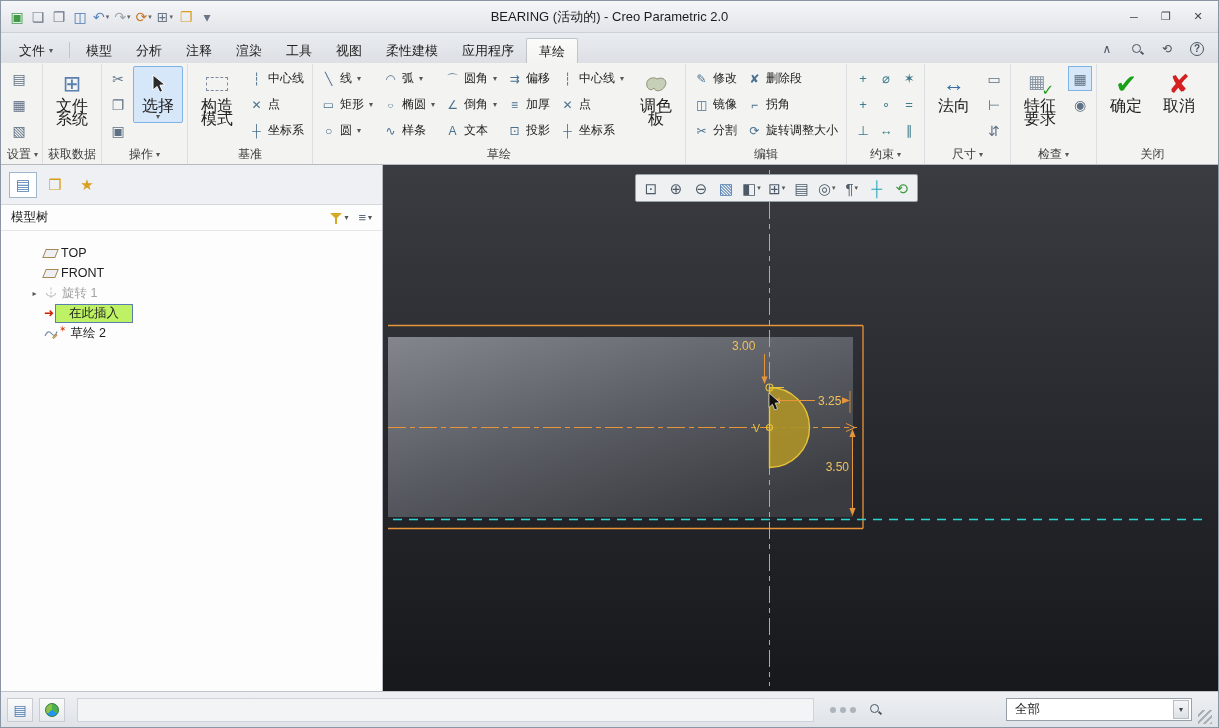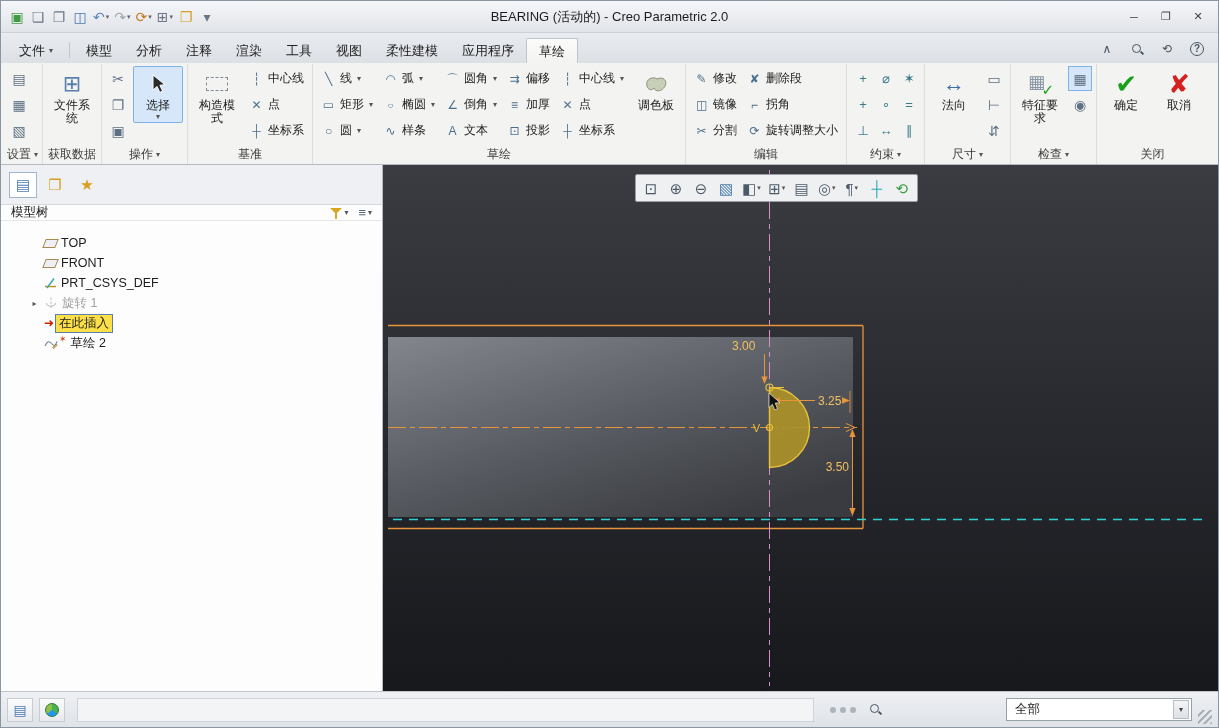--- a/index.html
+++ b/index.html
@@ -41,40 +41,40 @@
   .vstack{display:flex;flex-direction:column;gap:1px;}
   .iconbtn{width:24px;height:25px;border:1px solid transparent;background:none;display:flex;align-items:center;justify-content:center;cursor:default;}
   .iconbtn .gicon{font-size:14px;line-height:1;color:#5f7184;}
   .iconbtn.active{background:#d5e7f8;border-color:#7fb2e5;}
   .smallbtn{display:flex;align-items:center;height:25px;padding:0 3px;gap:4px;font-size:12px;color:#222;white-space:nowrap;border:1px solid transparent;background:none;cursor:default;}
   .smallbtn .sicon{width:15px;flex:none;text-align:center;font-size:12px;color:#49708e;line-height:1;}
   .smallbtn .sicon.squash{transform:scaleY(.65);display:inline-block;}
   .smallbtn.dropdown::after{content:"▾";font-size:8px;color:#555;margin-left:1px;}
   .bigbtn{width:50px;display:flex;flex-direction:column;align-items:center;gap:1px;padding:3px 1px 1px;border:1px solid transparent;border-radius:2px;background:none;cursor:default;}
   .bigbtn .bicon{height:28px;display:flex;align-items:center;justify-content:center;font-size:22px;color:#5a6a7c;line-height:1;}
-  .bigbtn .blabel{font-size:12px;line-height:13px;text-align:center;color:#222;max-width:36px;}
+  .bigbtn .blabel{font-size:16px;line-height:13px;text-align:center;color:#222;max-width:36px;}
   .bigbtn .bcaret{font-size:8px;color:#555;line-height:8px;}
   .bigbtn.active{background:#d5e7f8;border-color:#7fb2e5;}
   .grid-sketch{display:grid;grid-template-rows:repeat(3,26px);grid-auto-flow:column;column-gap:2px;}
   .grid-edit{display:grid;grid-template-rows:repeat(3,26px);grid-auto-flow:column;column-gap:2px;}
   .grid-constraints{display:grid;grid-template-columns:repeat(3,23px);grid-template-rows:repeat(3,26px);}
   .grid-constraints .gicon{font-size:13px;color:#3c7a8c;}
   .construction-icon{width:22px;height:14px;border:1.6px dashed #7e8b99;display:inline-block;}
   .stackicon{position:relative;width:24px;height:24px;display:inline-block;}
   .stackicon .base{position:absolute;left:0;top:1px;font-size:18px;color:#8895a4;line-height:1;}
   .stackicon .over{position:absolute;right:-2px;bottom:-1px;font-size:15px;color:#18a018;font-weight:bold;line-height:1;}
 
   
   .main{height:526px;display:flex;flex:none;}
   .panel{width:382px;flex:none;background:#fdfdfd;border-right:1px solid #b6bac0;display:flex;flex-direction:column;}
   .panel-tabs{height:40px;background:#eef0f3;border-bottom:1px solid #d5d8dc;display:flex;align-items:center;gap:4px;padding:0 8px;}
   .ptab{width:28px;height:26px;border:1px solid transparent;background:none;display:flex;align-items:center;justify-content:center;cursor:default;}
   .ptab.active{background:#ffffff;border-color:#9fb6cc;}
   .ptab .gicon{font-size:15px;line-height:1;}
-  .panel-header{height:16px;display:flex;align-items:center;padding:0 10px;border-bottom:1px solid #e4e6e9;font-size:12.5px;color:#222;}
+  .panel-header{height:26px;display:flex;align-items:center;padding:0 10px;border-bottom:1px solid #e4e6e9;font-size:12.5px;color:#222;}
   .panel-header .ph-title{font-weight:normal;}
   .ph-spacer{flex:1;}
   .hbtn{border:none;background:none;display:flex;align-items:center;gap:2px;margin-left:10px;cursor:default;}
   .hbtn::after{content:"▾";font-size:8px;color:#555;}
   .funnel{position:relative;width:12px;height:12px;display:inline-block;}
   .funnel::before{content:"";position:absolute;top:1px;left:0;border-left:6px solid transparent;border-right:6px solid transparent;border-top:6px solid #d8a820;}
   .funnel::after{content:"";position:absolute;top:6px;left:5px;width:2px;height:6px;background:#d8a820;}
   .listicon{font-size:13px;color:#5a6a7a;line-height:1;}
   .tree{flex:1;padding-top:12px;overflow:hidden;}
   .trow{display:flex;align-items:center;height:20px;gap:4px;font-size:12.5px;color:#1c1c1c;cursor:default;}
@@ -89,21 +89,21 @@
   .trow.plane .ic-plane{display:inline-block;}
   .trow.csys .ic-csys{display:inline-flex;}
   .trow.sketch .ic-sketch,.trow.sketch2 .ic-sketch{display:inline-flex;}
   .trow.revolve .ic-revolve{display:inline-flex;}
   .ic-insert{color:#cc2200;font-size:12px;font-weight:bold;line-height:1;}
   .trow.insert .ic-insert{display:inline-block;}
   .ic-flag{color:#d84315;font-size:9px;line-height:1;margin-left:-3px;position:relative;top:-4px;}
   .trow.sketch2 .ic-flag{display:inline-block;}
   .trow.muted .tlabel{color:#a2a2a2;}
   .trow.muted .ticon{opacity:.55;}
-  .trow.selected .tlabel{border:1px solid #5a7fae;background:#fde047;padding:0 3px;margin-left:-3px;}
+  .trow.selected .tlabel{border:1px solid #5a7fae;background:#bef264;padding:0 13px;margin-left:-3px;}
 
   
   .graphics{flex:1;position:relative;background:linear-gradient(180deg,#3b3c41 0%,#2a2b30 45%,#17181c 100%);overflow:hidden;}
   .float-toolbar{position:absolute;left:252px;top:9px;height:28px;background:#eff0f1;border:1px solid #99a0a8;border-radius:2px;display:flex;align-items:center;padding:0 3px;gap:1px;z-index:3;}
   .ftbtn{height:24px;min-width:24px;border:1px solid transparent;background:none;display:flex;align-items:center;justify-content:center;padding:0 2px;cursor:default;}
   .ftbtn .gicon{font-size:15px;line-height:1;color:#4c5a68;}
   .ftbtn.dropdown::after{content:"▾";font-size:7px;color:#555;margin-left:1px;}
   .scene{position:absolute;inset:0;}
 
   
@@ -630,32 +630,20 @@
           </div>
 
           <div class="trow plane lv1">
             <span class="expander"></span>
 
             <span class="ticon ic-plane"></span>
 
             <span class="tlabel">FRONT</span>
           </div>
 
-          <div class="trow csys lv1">
-            <span class="expander"></span>
-
-            <span class="ticon ic-csys">
-              <svg width="13" height="12" viewBox="0 0 13 12">
-                <line x1="1" y1="9.5" x2="12" y2="9.5" stroke="#c89010" stroke-width="1.4"></line>
-                <line x1="3" y1="11" x2="10" y2="1.5" stroke="#2aa8b8" stroke-width="1.4"></line>
-              </svg>
-            </span>
-
-            <span class="tlabel">PRT_CSYS_DEF</span>
-          </div>
 
 
           <div class="trow revolve muted expand lv1">
             <span class="expander"></span>
 
             <span class="ticon ic-revolve">
               <svg width="14" height="12" viewBox="0 0 14 12">
                 <line x1="7" y1="0.5" x2="7" y2="11.5" stroke="#8a9098" stroke-width="1" stroke-dasharray="2.5 1.5"></line>
                 <path d="M2.5 6 A4.5 3.2 0 0 0 11.5 6" fill="none" stroke="#8a9098" stroke-width="1.2"></path>
               </svg>

